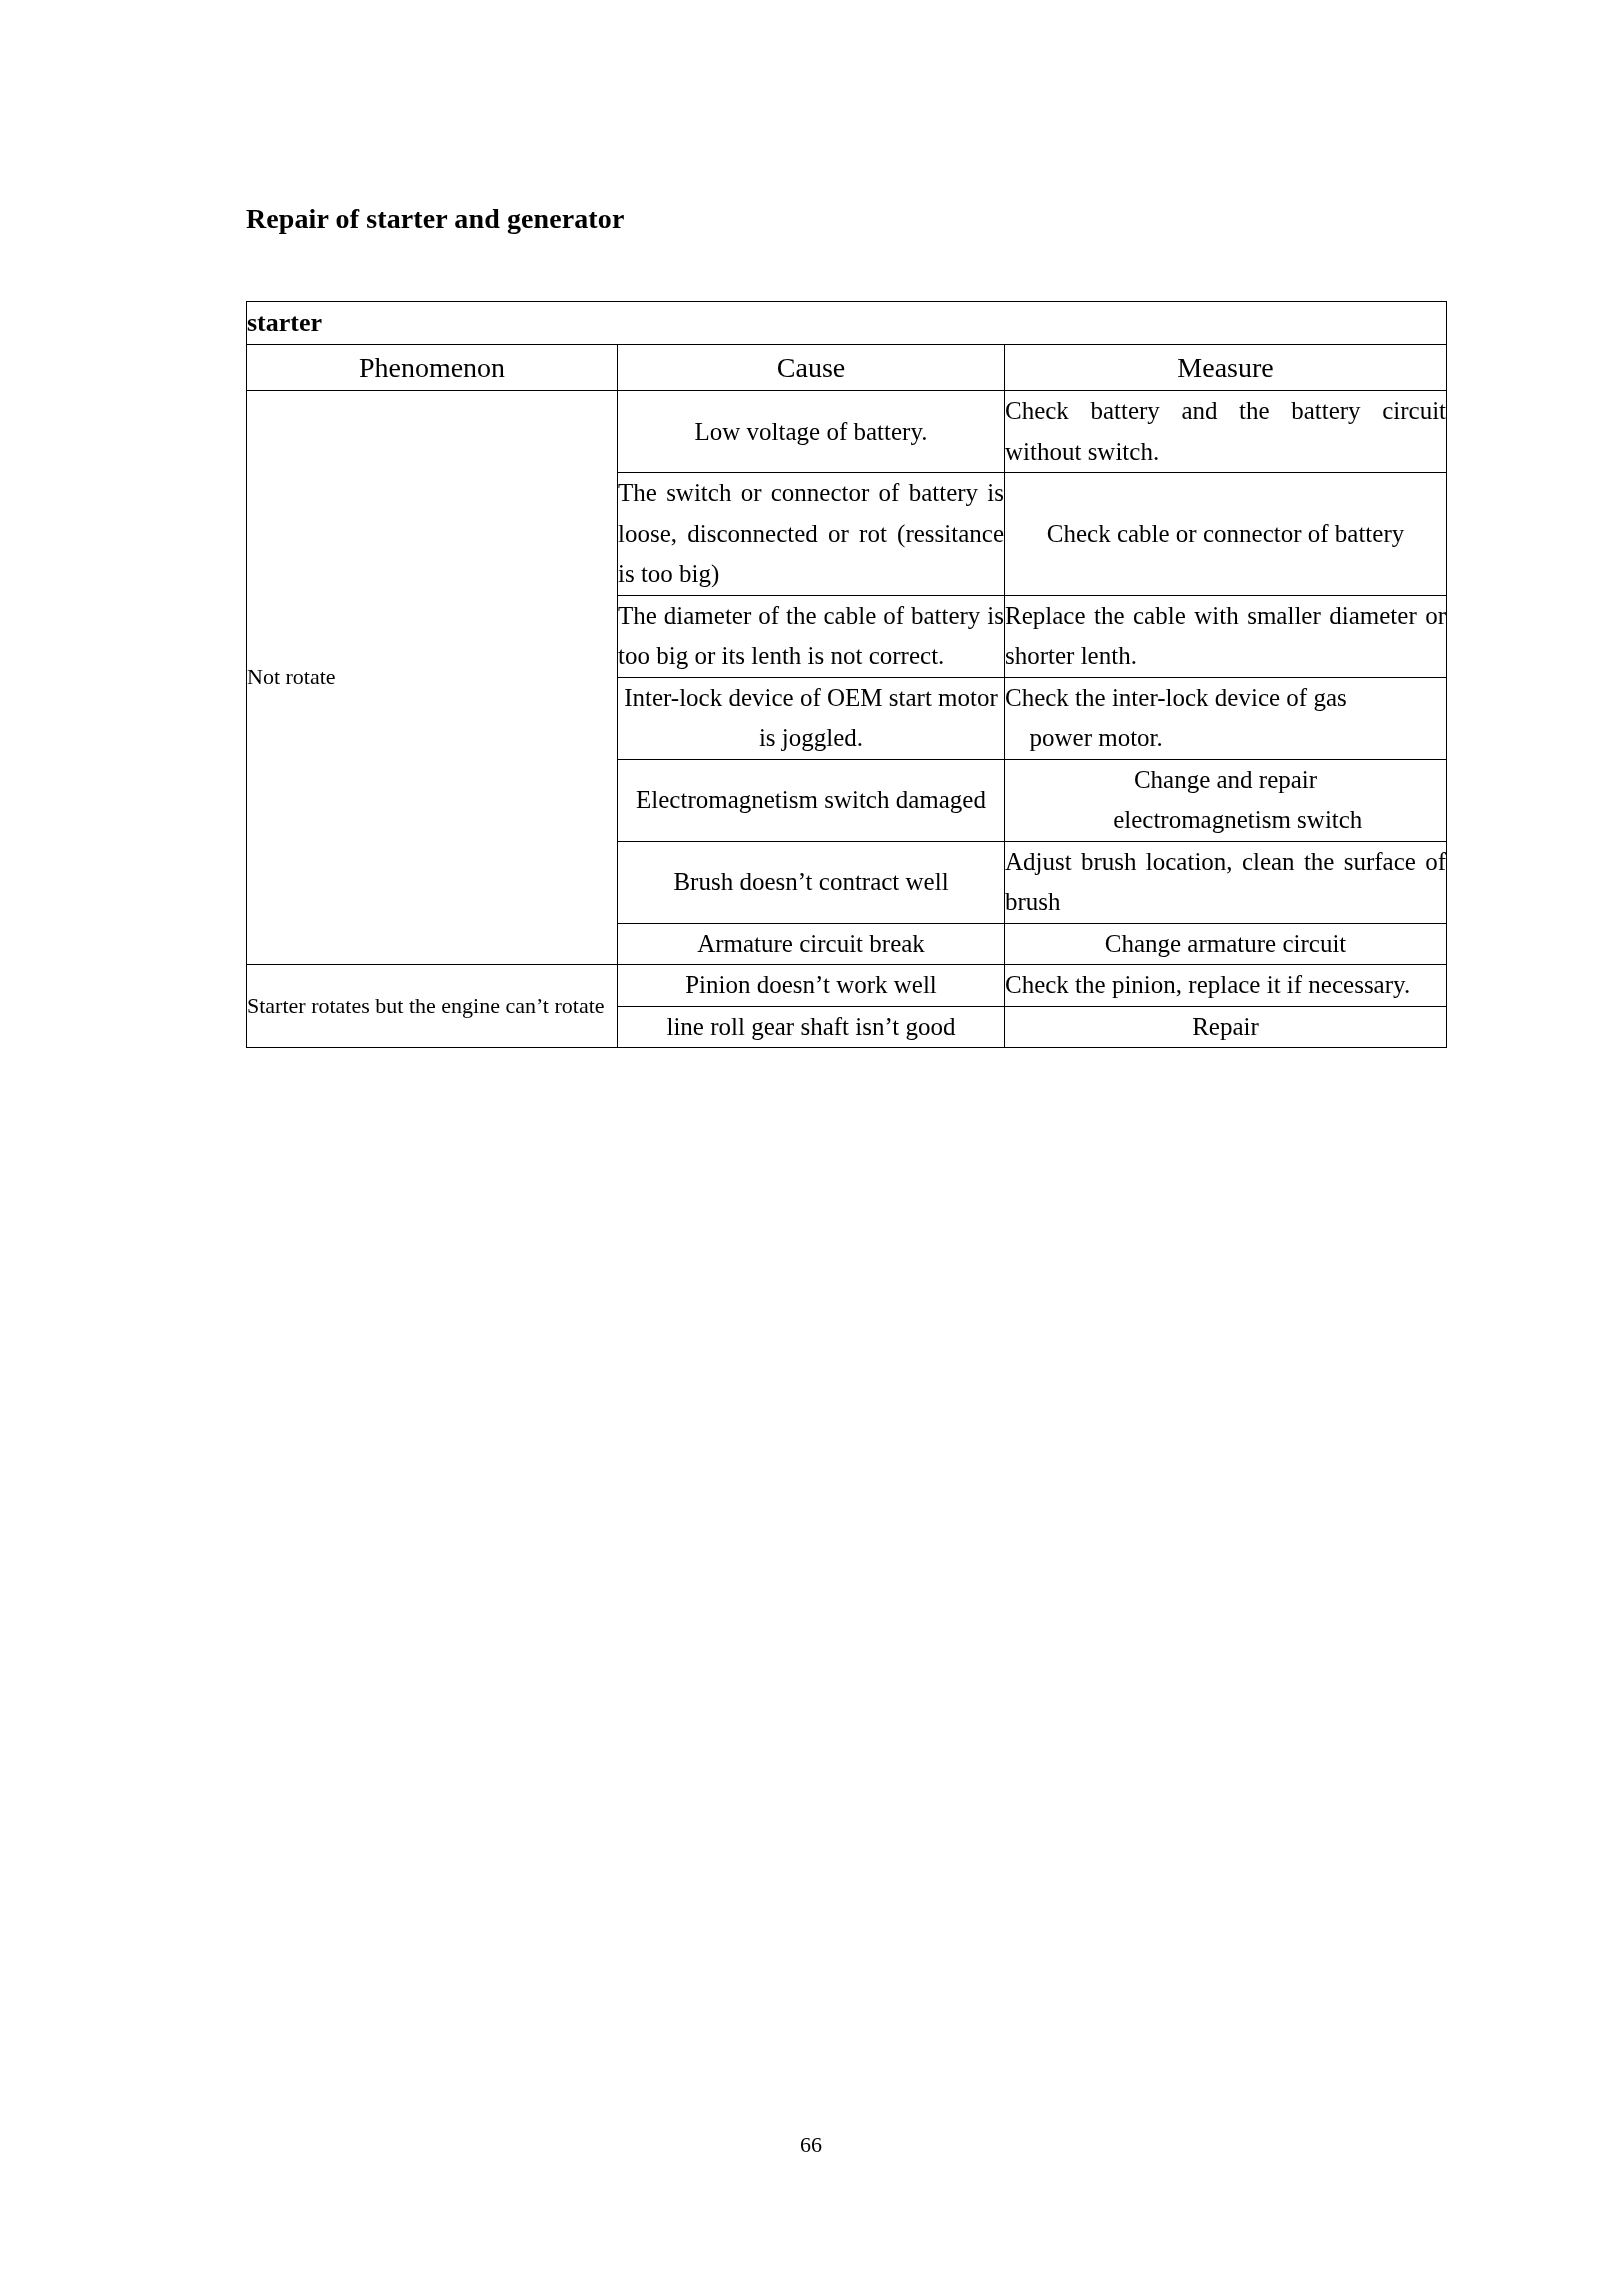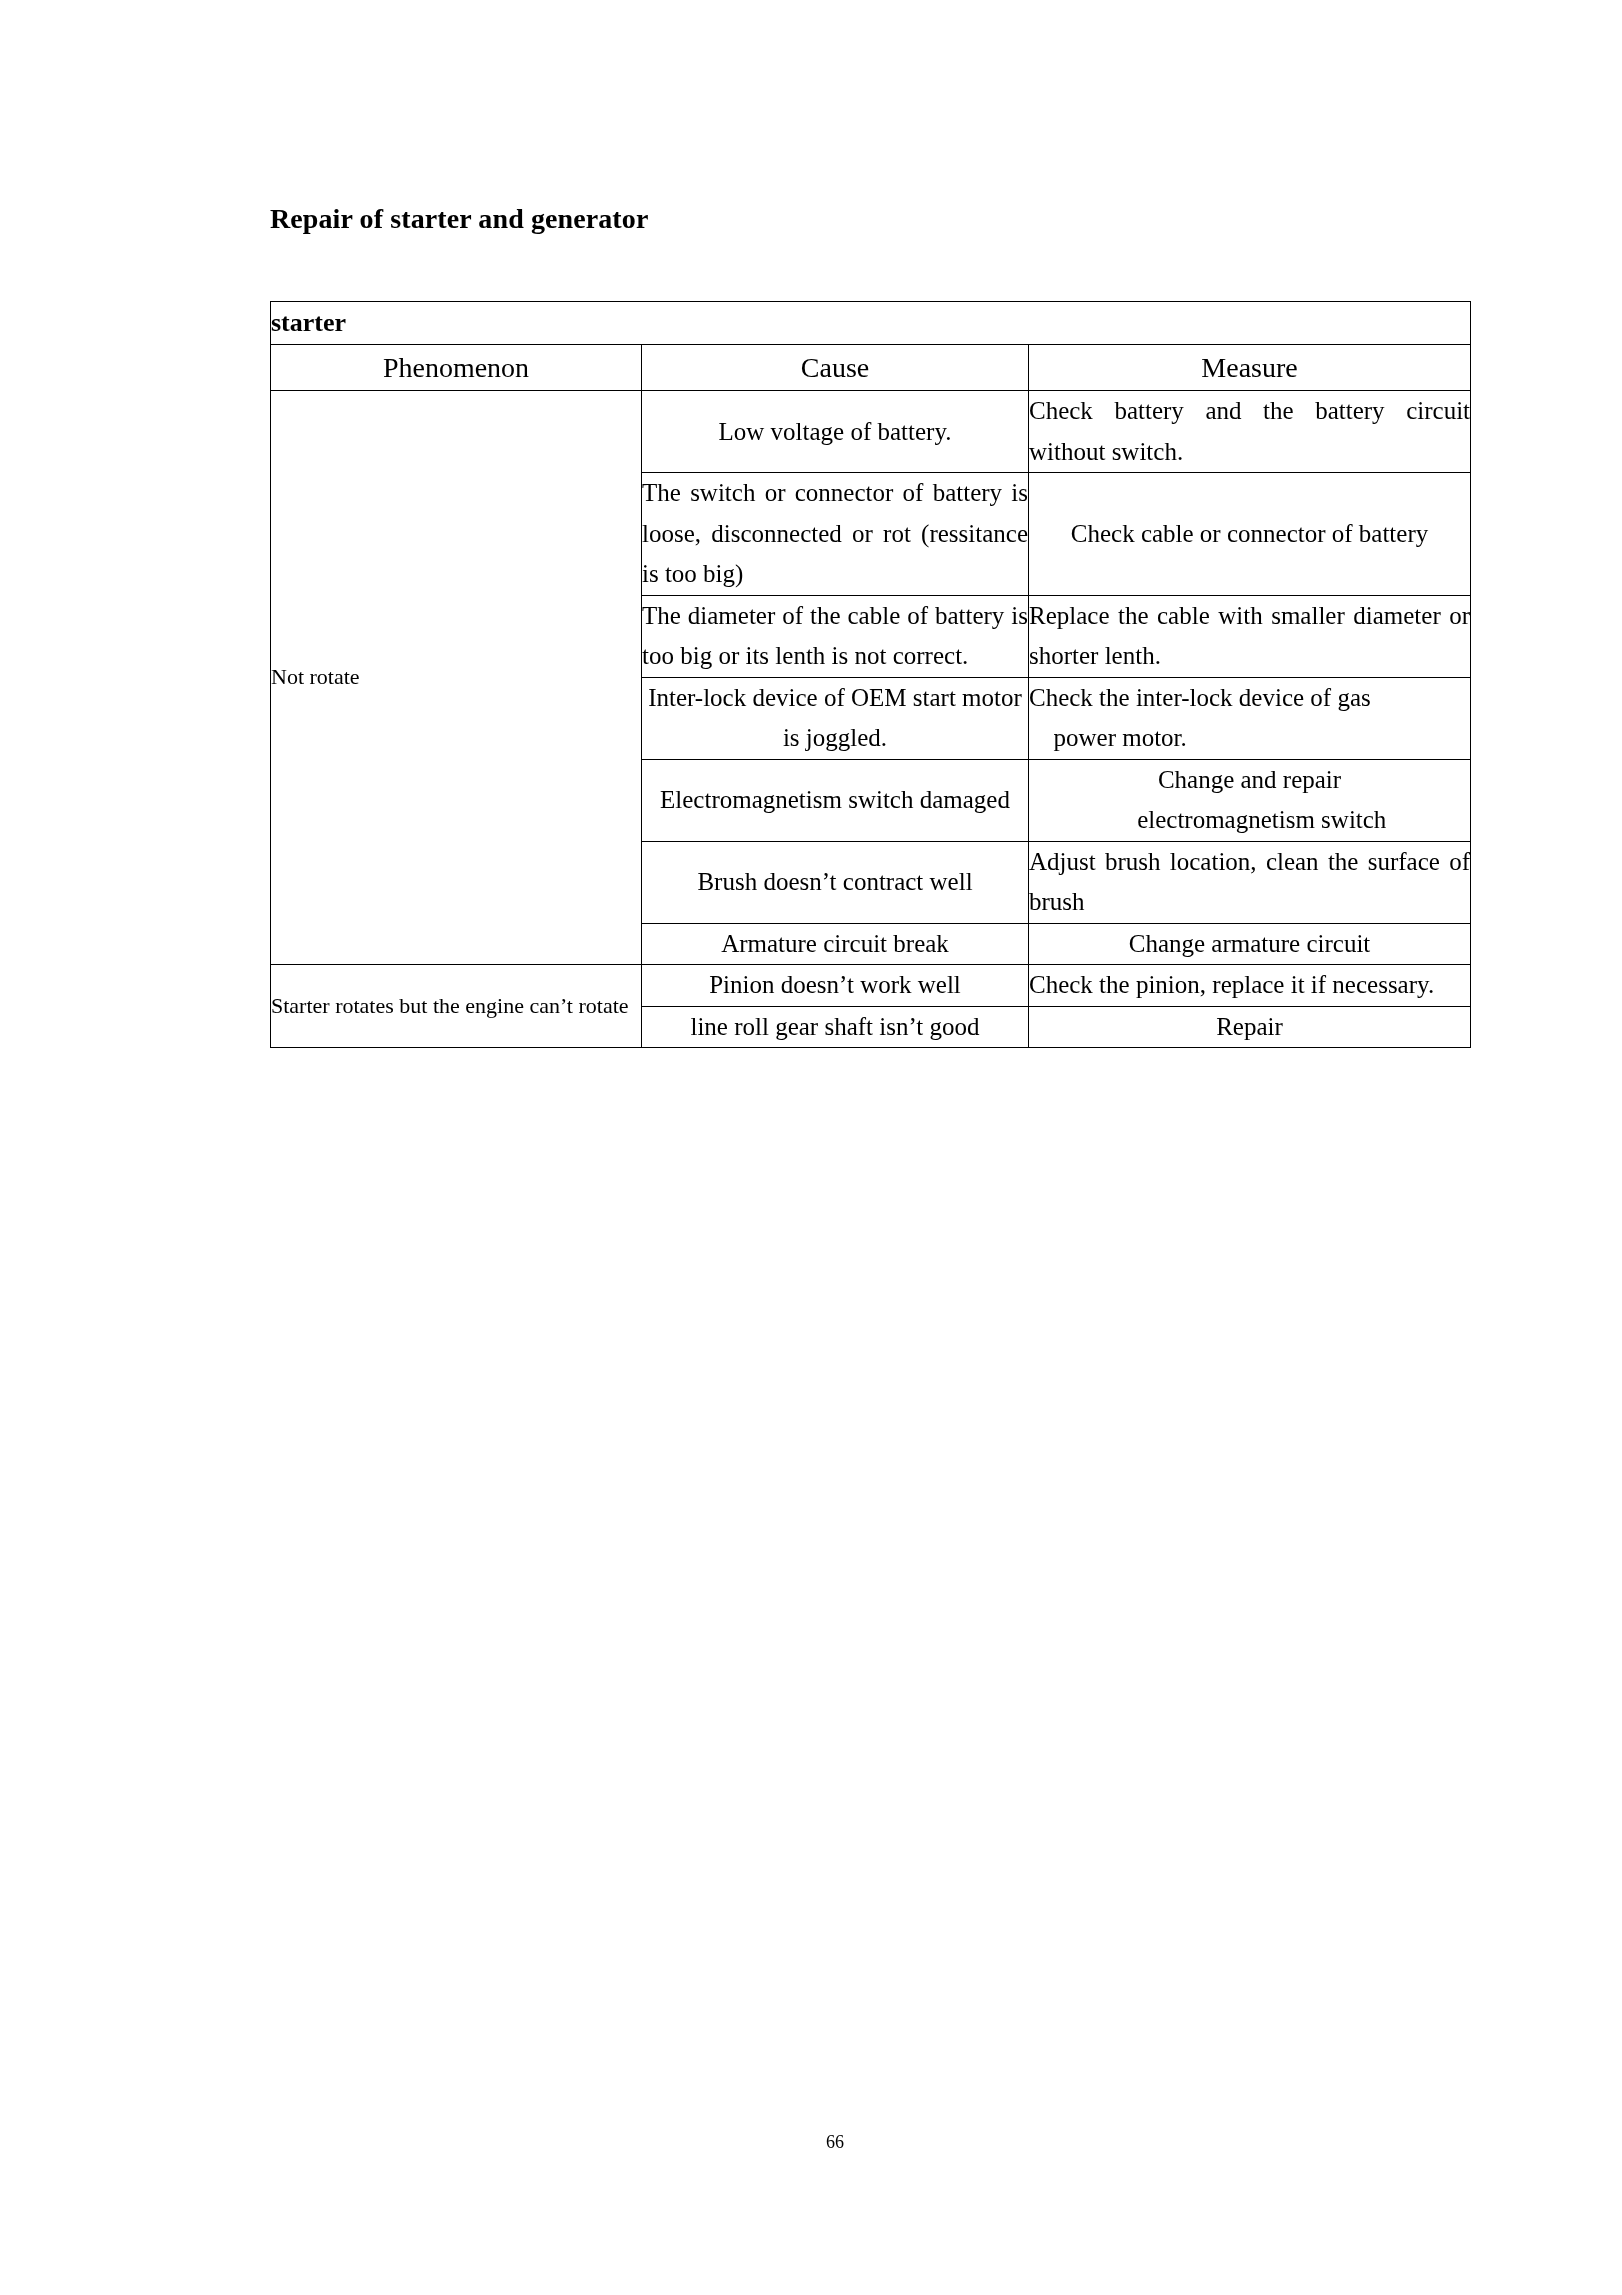--- a/index.html
+++ b/index.html
@@ -15,21 +15,20 @@
     position: relative;
     overflow: hidden;
   }
 
   .page {
     position: absolute;
     left: 0;
     top: 0;
     width: 1483px;
     height: 2295px;
-    margin-left: 24px;
   }
 
   .doc-title {
     position: absolute;
     left: 246px;
     top: 202px;
     font-size: 28px;
     font-weight: bold;
     letter-spacing: 0.1px;
     line-height: 1.2;
@@ -99,21 +98,21 @@
     line-height: 1.68;
     padding: 6.8px 12.3px;
   }
 
   .page-number {
     position: absolute;
     left: 0;
     top: 2132px;
     width: 1622px;
     text-align: center;
-    font-size: 18px;
+    font-size: 22px;
   }
 </style>
 </head>
 <body>
 
 <div class="page">
 
   <div class="doc-title">Repair of starter and generator</div>
 
   <div class="tbl-wrap">

